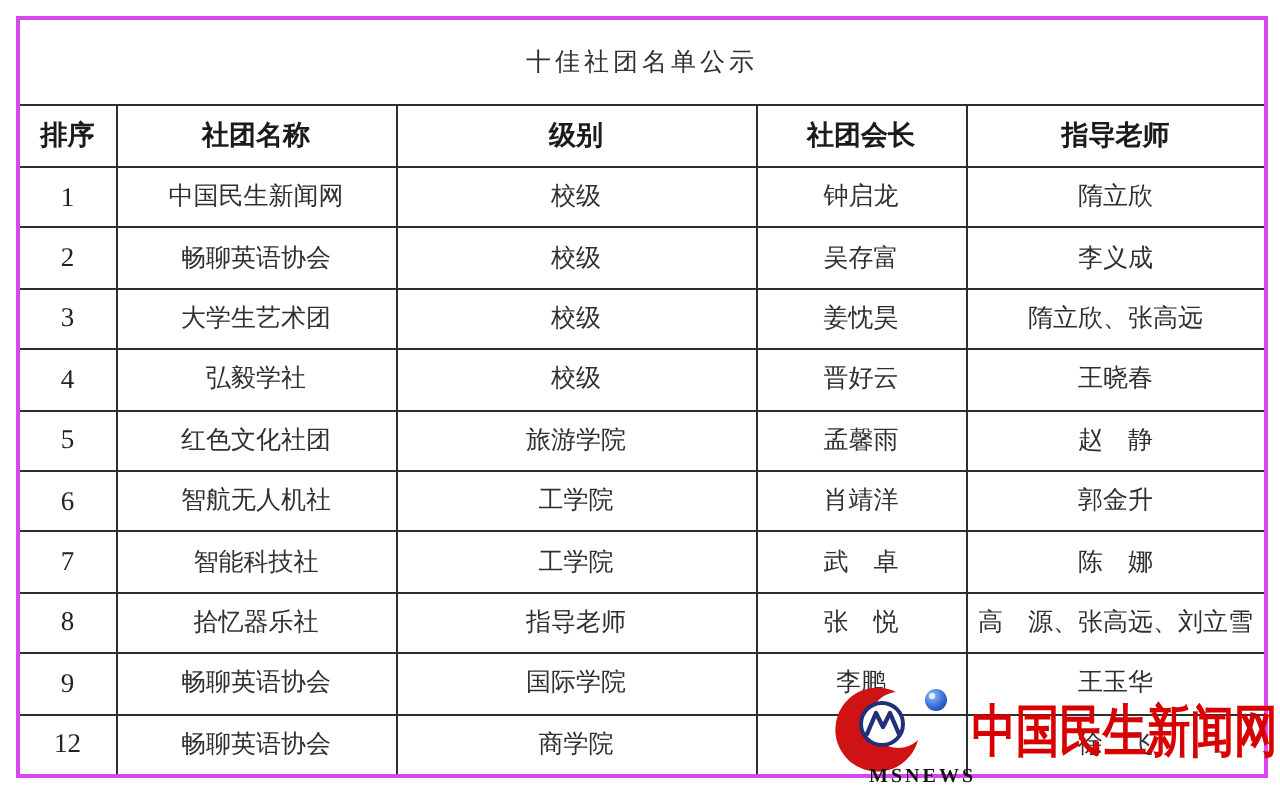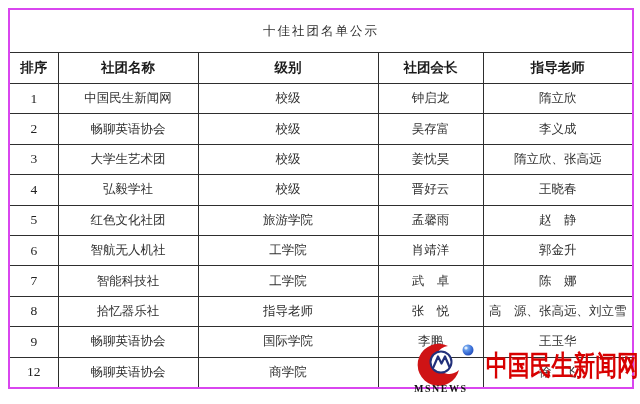--- a/index.html
+++ b/index.html
@@ -28,21 +28,21 @@
   tr.head-row th {
     height:30px; font-size:13.5px; font-weight:bold; color:#1b1b1b;
   }
   tbody td { height:29.4px; }
   tbody td.cell-rank { font-size:13.5px; color:#222; }
 
   
   .watermark { position:absolute; left:0; top:0; width:640px; height:404px; pointer-events:none; }
   .watermark .logo { position:absolute; left:412px; top:340px; }
   .logo-text {
-    position:absolute; left:414px; top:383px; width:74px; text-align:left;
+    position:absolute; left:414px; top:383px; width:74px; text-align:right;
     font-family:"Liberation Serif","DejaVu Serif",serif;
     font-size:10px; font-weight:bold; letter-spacing:1.5px; color:#131313;
   }
   .site-name {
     position:absolute; left:486px; top:351px; white-space:nowrap;
     font-family:"Liberation Sans","DejaVu Sans",sans-serif;
     font-size:28px; font-weight:bold; color:#d80000; line-height:1.05;
     transform:scaleX(0.78); transform-origin:0 50%;
   }
 </style>

